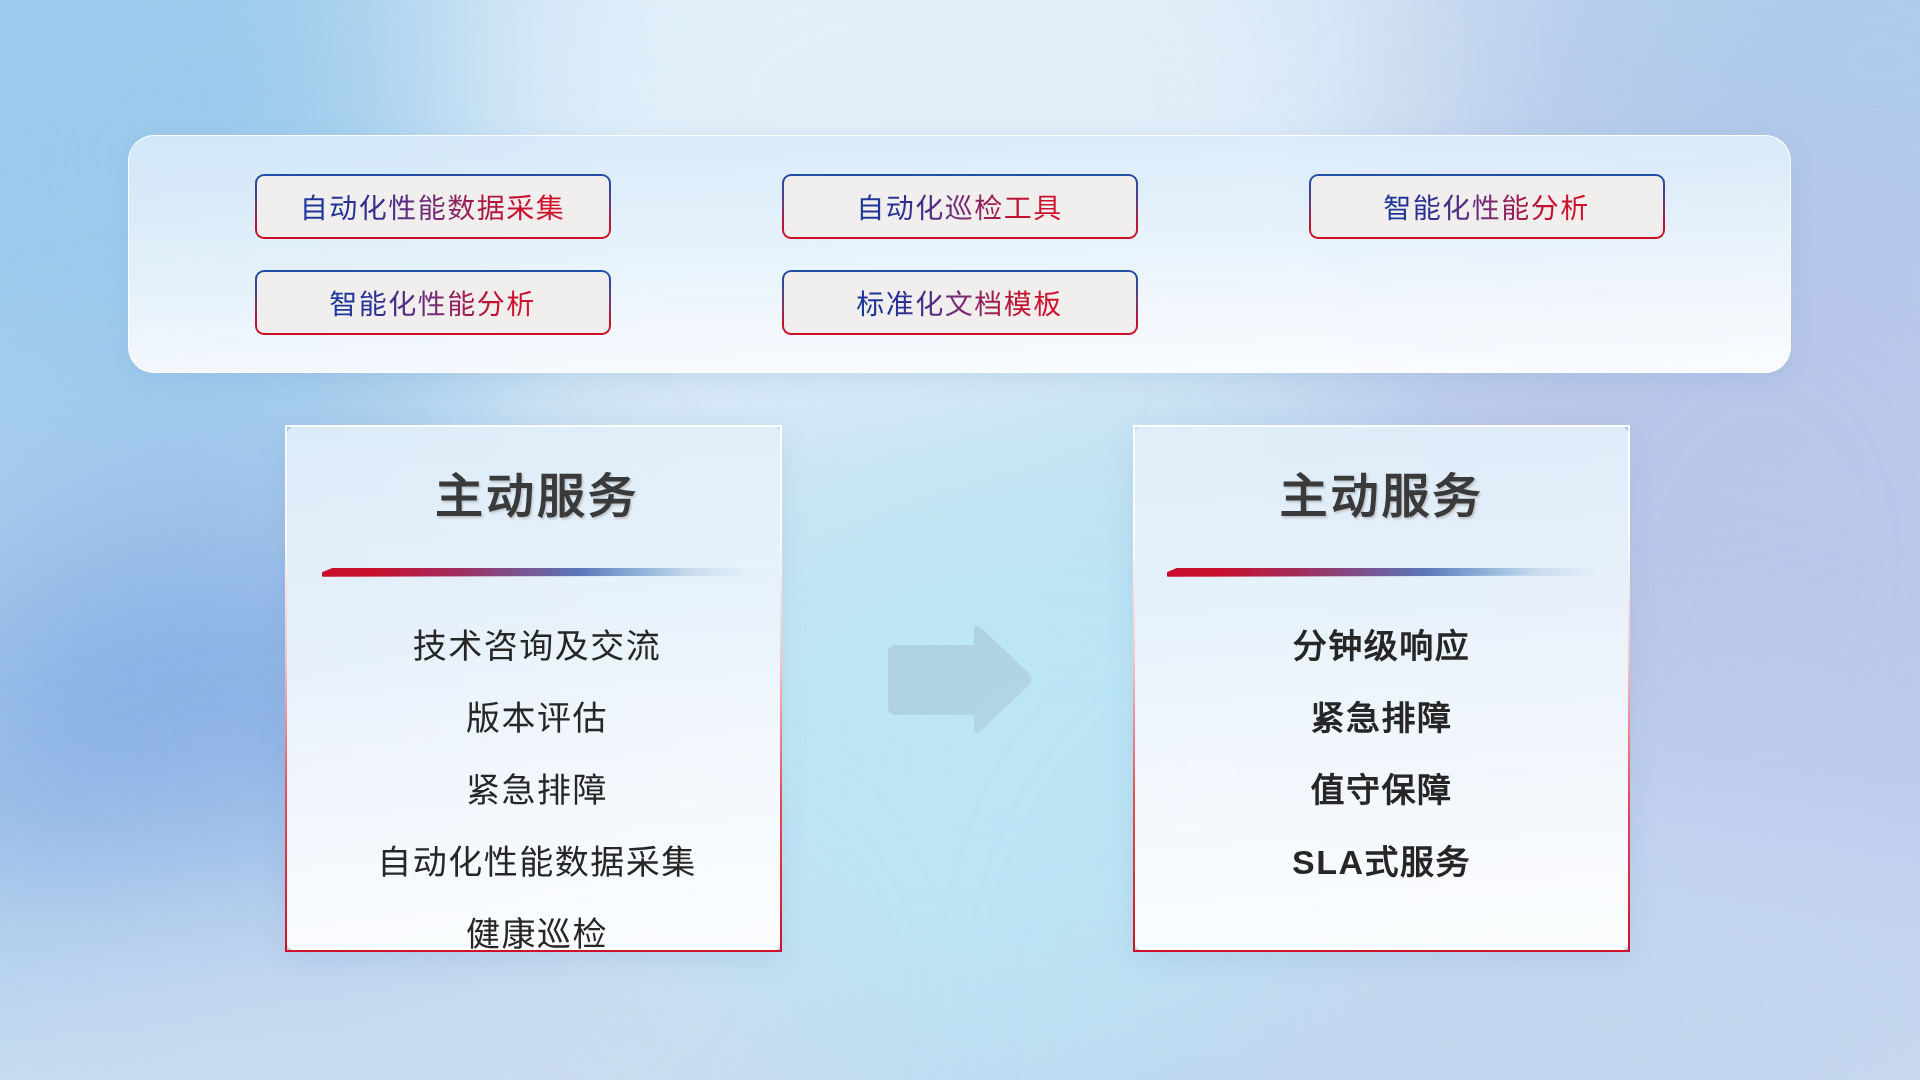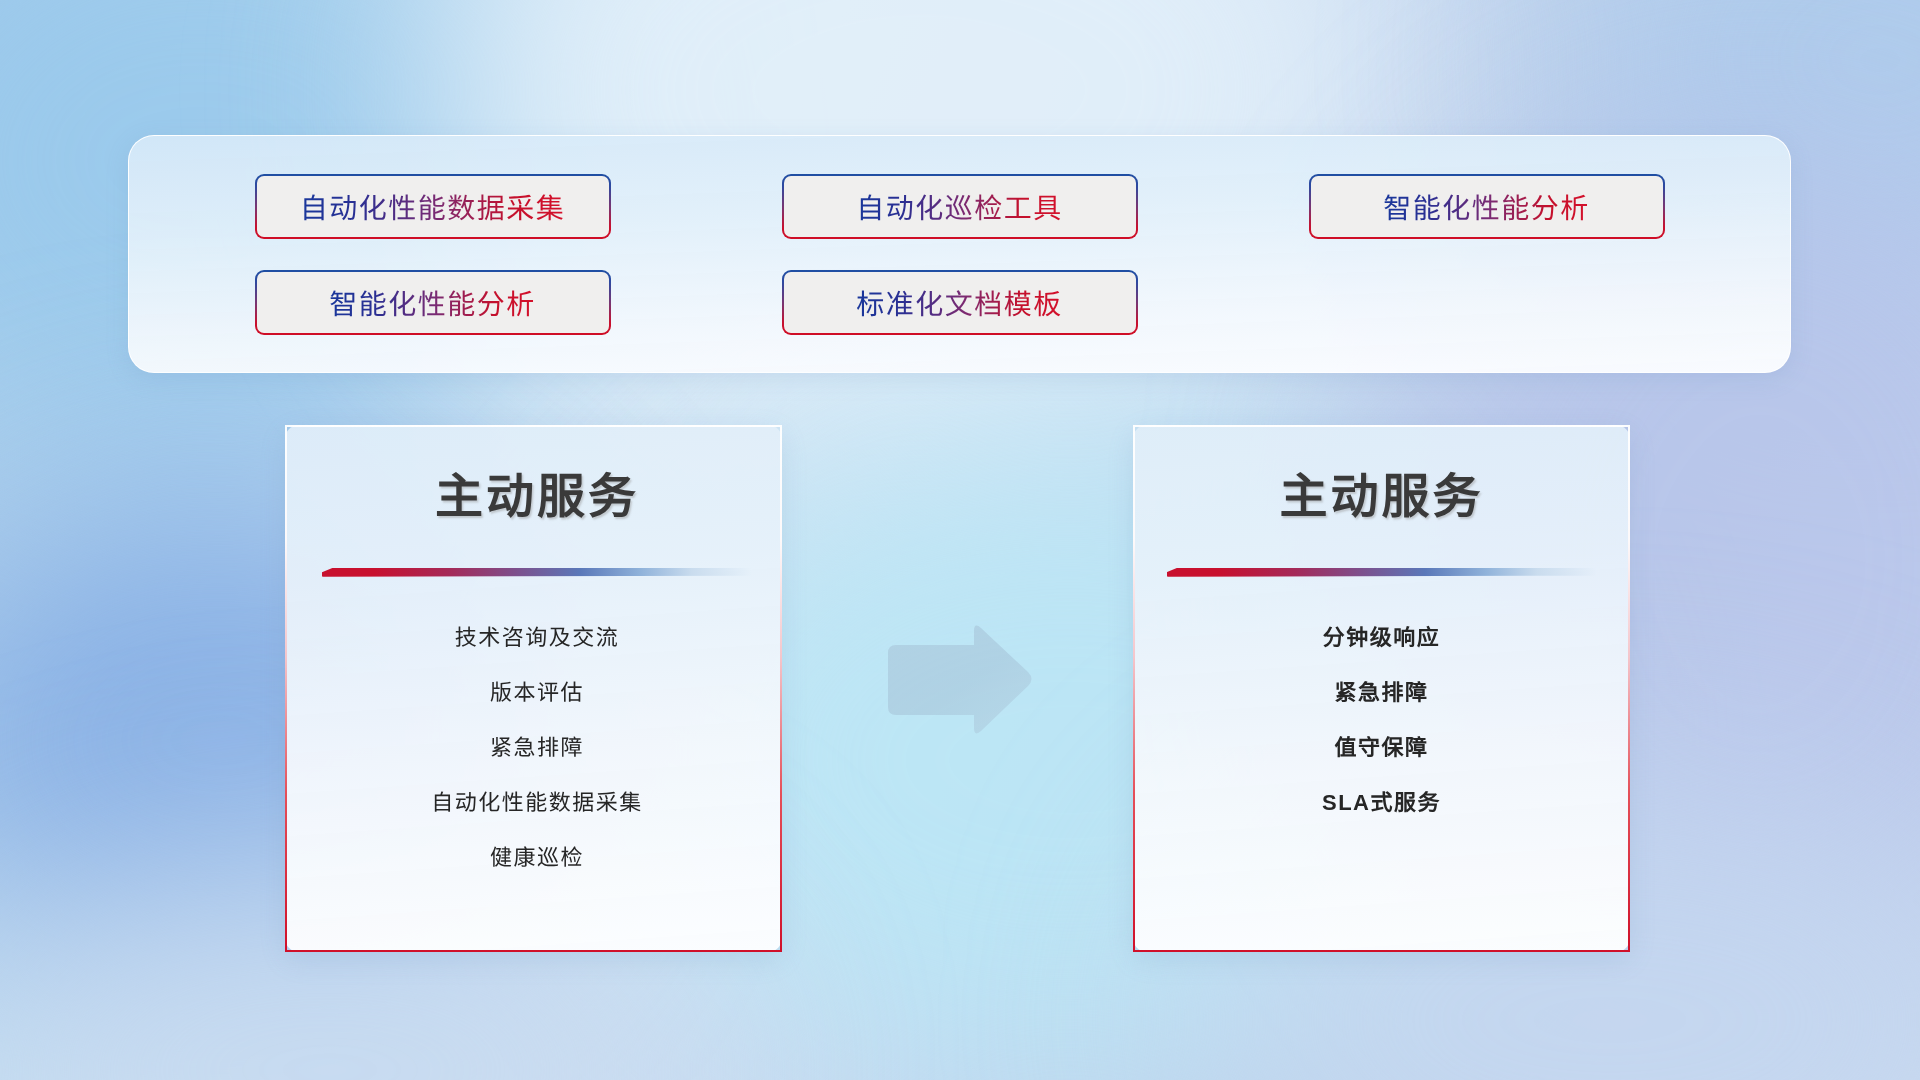--- a/index.html
+++ b/index.html
@@ -190,21 +190,21 @@
     border-radius: 1px;
   }
   .card-list {
     margin-top: 42px;
     display: flex;
     flex-direction: column;
     align-items: center;
     gap: 23px;
   }
   .card-list-item {
-    font-size: 22px;
+    font-size: 34px;
     color: #262626;
     letter-spacing: 1.5px;
     white-space: nowrap;
   }
 
   
   #flow-arrow {
     position: absolute;
     left: 878px;
     top: 620px;

